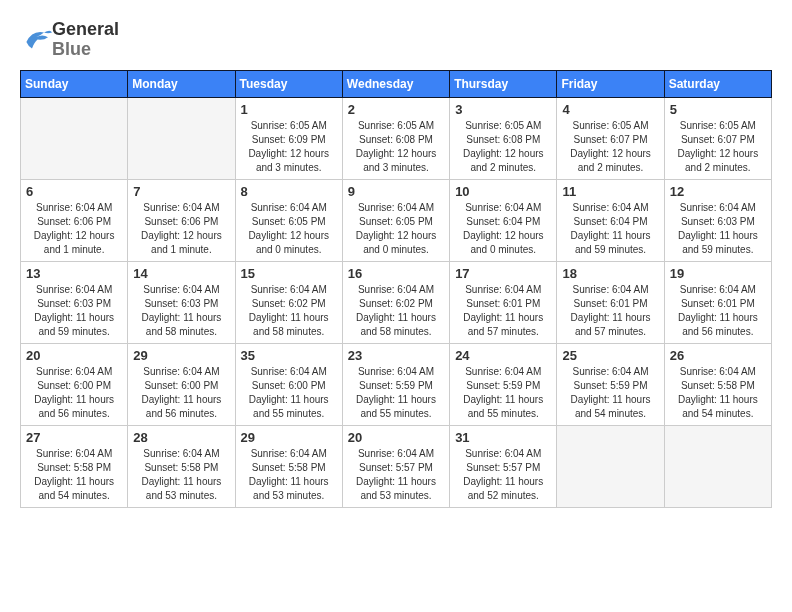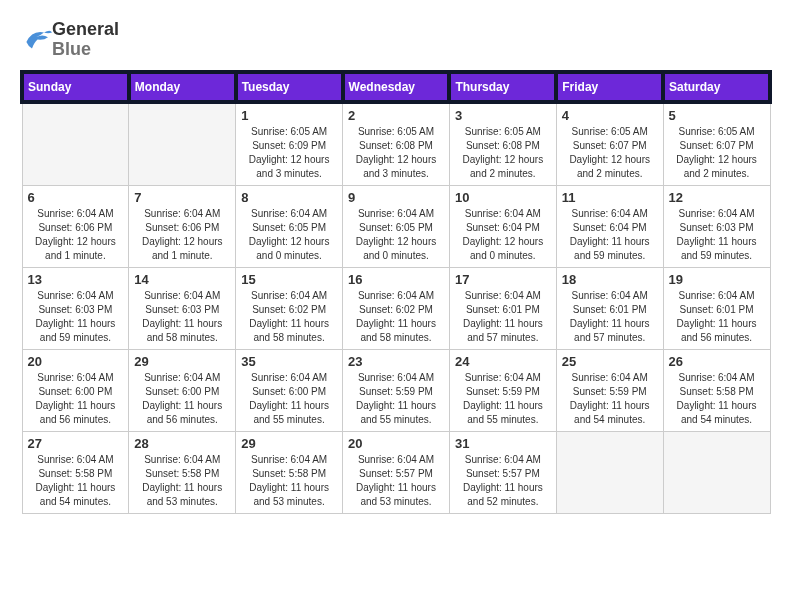--- a/index.html
+++ b/index.html
@@ -44,27 +44,27 @@
     .location {
       font-size: 14px;
       color: #555;
     }
     .calendar {
       width: 100%;
       border-collapse: collapse;
       font-size: 11px;
     }
     .calendar th {
-      background: #6d28d9;
+      background: #3b82f6;
       color: #fff;
       padding: 6px 4px;
       text-align: left;
       font-size: 12px;
       font-weight: bold;
-      border: 4px solid #0f172a;
+      border: 1px solid #0f172a;
     }
     .calendar td {
       border: 1px solid #ccc;
       vertical-align: top;
       padding: 4px 5px;
       width: 107px;
       min-height: 80px;
       background: #fff;
     }
     .calendar td.empty {

